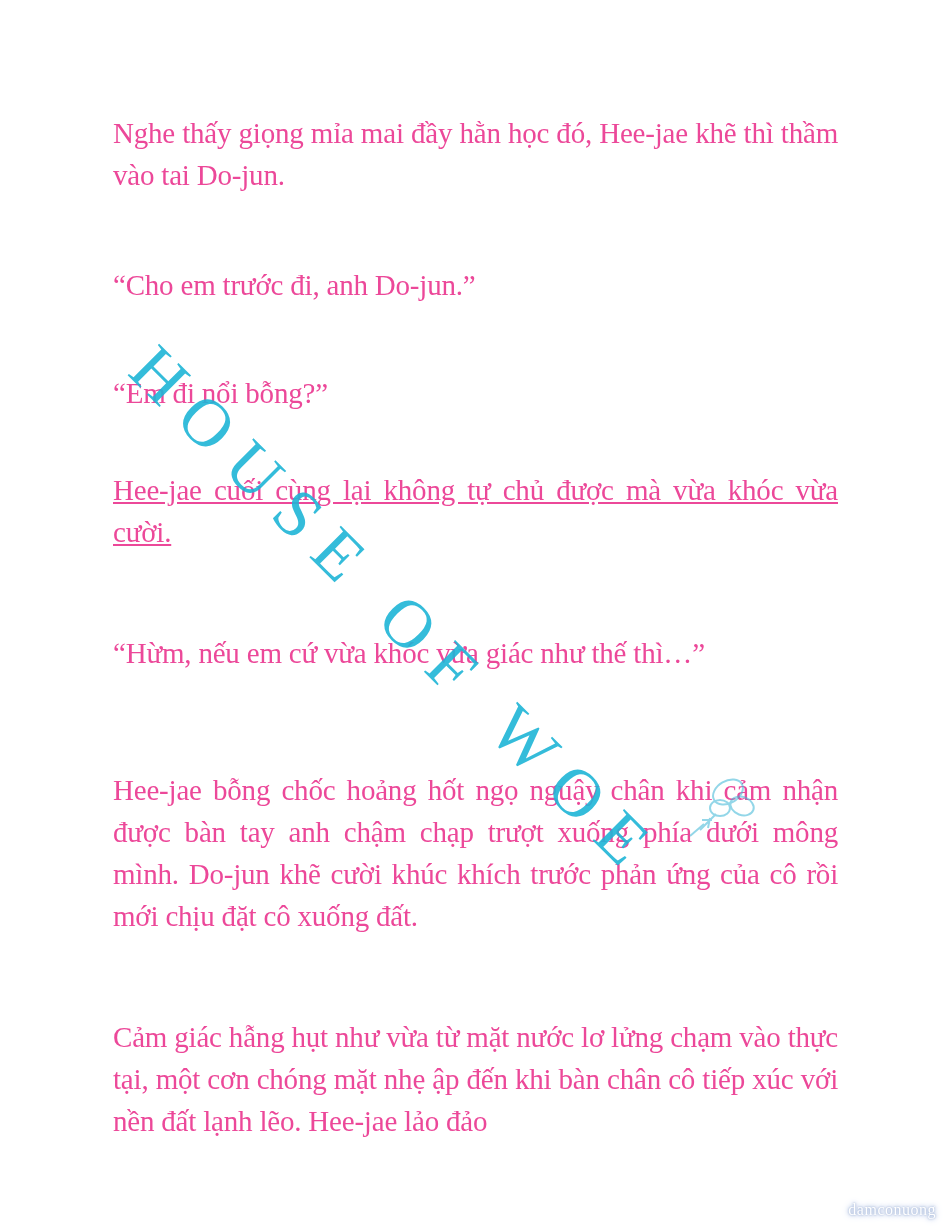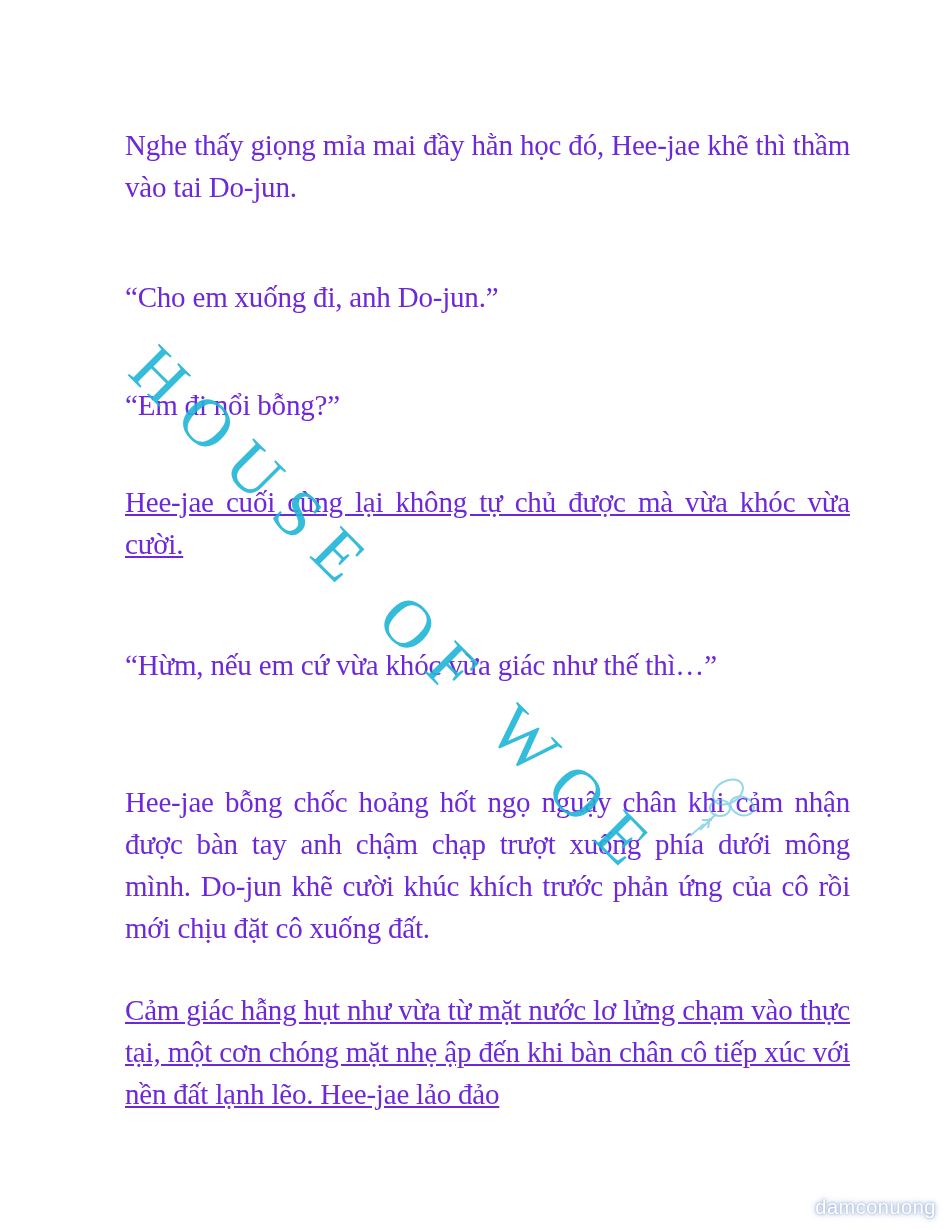--- a/index.html
+++ b/index.html
@@ -20,22 +20,22 @@
       height: 1229px;
       background: #ffffff;
     }
     .para {
       position: absolute;
       left: 113px;
       width: 725px;
       font-family: "Liberation Serif", "DejaVu Serif", serif;
       font-size: 29px;
       line-height: 42px;
-      color: #6d28d9;
-      margin: 12px;
+      color: #ec4899;
+      margin: 0;
       text-align: justify;
       letter-spacing: -0.2px;
     }
     .watermark {
       position: absolute;
       left: 170px;
       top: 330px;
       transform-origin: 0 0;
       transform: rotate(45deg);
       font-family: "Liberation Serif", "DejaVu Serif", serif;
@@ -53,42 +53,42 @@
       top: 770px;
       width: 80px;
       height: 70px;
       z-index: 2;
       opacity: 0.55;
     }
     .site-mark {
       position: absolute;
       right: 14px;
       bottom: 10px;
-      font-family: Liberation Sans, sans-serif;
-      font-size: 20px;
+      font-family: Liberation Serif, serif;
+      font-size: 16px;
       color: #ffffff;
       text-shadow: 0 0 4px #9fb3d9, 0 0 8px #b8c7e6, 0 0 2px #8fa6d0;
       letter-spacing: 0.5px;
       z-index: 3;
     }
     .text-layer { position: absolute; left: 0; top: 0; z-index: 1; }
   </style>
 </head>
 <body>
 
 <div class="page">
 
   <div class="text-layer">
     <p class="para" style="top:112px;">Nghe thấy giọng mỉa mai đầy hằn học đó, Hee-jae khẽ thì thầm vào tai Do-jun.</p>
-    <p class="para" style="top:264px;">“Cho em xuống đi, anh Do-jun.”</p>
+    <p class="para" style="top:264px;">“Cho em trước đi, anh Do-jun.”</p>
     <p class="para" style="top:372px;">“Em đi nổi bỗng?”</p>
     <p class="para" style="top:469px;text-decoration:underline;">Hee-jae cuối cùng lại không tự chủ được mà vừa khóc vừa cười.</p>
     <p class="para" style="top:632px;">“Hừm, nếu em cứ vừa khóc vừa giác như thế thì…”</p>
     <p class="para" style="top:769px;">Hee-jae bỗng chốc hoảng hốt ngọ nguậy chân khi cảm nhận được bàn tay anh chậm chạp trượt xuống phía dưới mông mình. Do-jun khẽ cười khúc khích trước phản ứng của cô rồi mới chịu đặt cô xuống đất.</p>
-    <p class="para" style="top:977px;text-decoration:underline;">Cảm giác hẫng hụt như vừa từ mặt nước lơ lửng chạm vào thực tại, một cơn chóng mặt nhẹ ập đến khi bàn chân cô tiếp xúc với nền đất lạnh lẽo. Hee-jae lảo đảo</p>
+    <p class="para" style="top:1016px;">Cảm giác hẫng hụt như vừa từ mặt nước lơ lửng chạm vào thực tại, một cơn chóng mặt nhẹ ập đến khi bàn chân cô tiếp xúc với nền đất lạnh lẽo. Hee-jae lảo đảo</p>
   </div>
 
   <div class="watermark">HOUSE OF WOE</div>
 
   <svg class="flower" viewBox="0 0 80 70">
     <g fill="none" stroke="#3bb6d6" stroke-width="2">
       <ellipse cx="48" cy="22" rx="16" ry="11" transform="rotate(-30 48 22)"></ellipse>
       <ellipse cx="62" cy="36" rx="12" ry="9" transform="rotate(20 62 36)"></ellipse>
       <ellipse cx="40" cy="38" rx="10" ry="8"></ellipse>
       <path d="M20 60 L36 44 M28 58 L30 48 M22 50 L32 50"></path>

